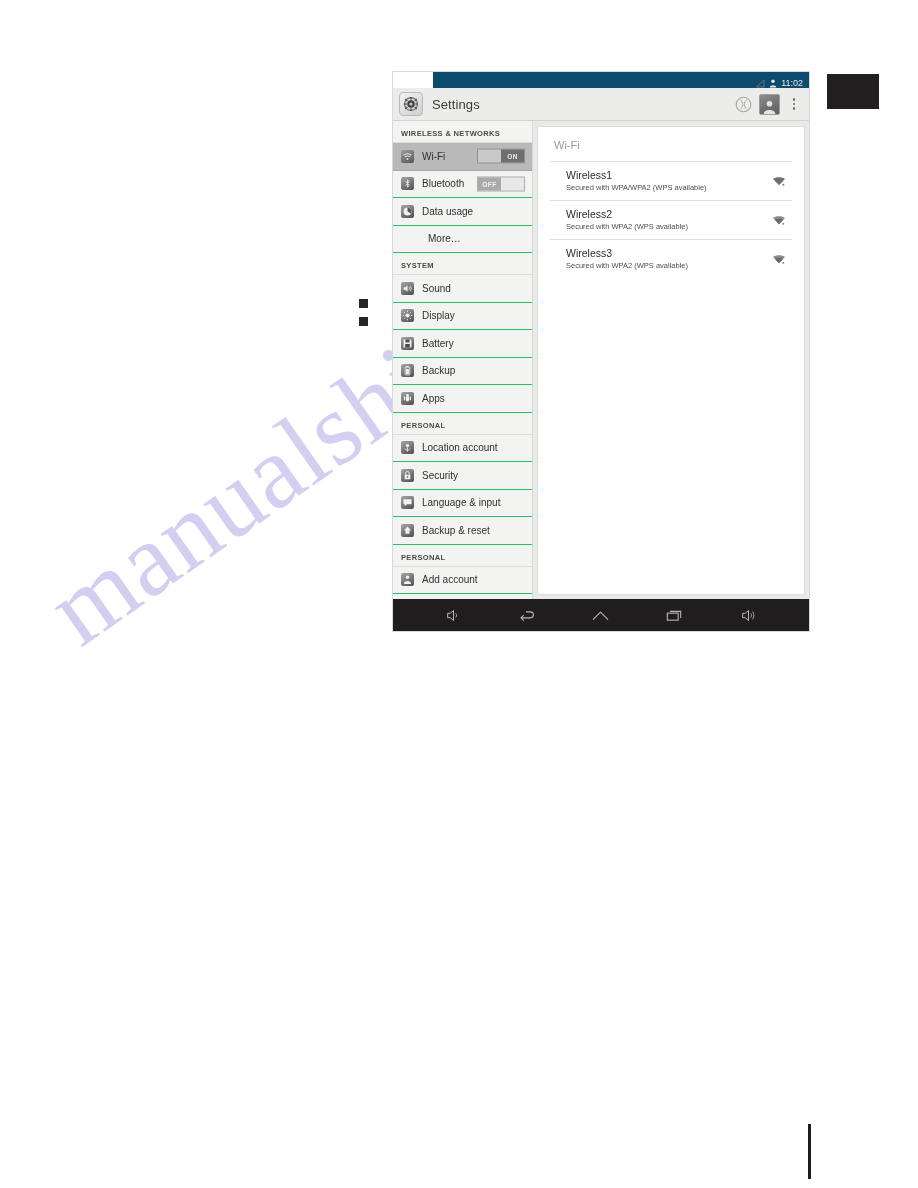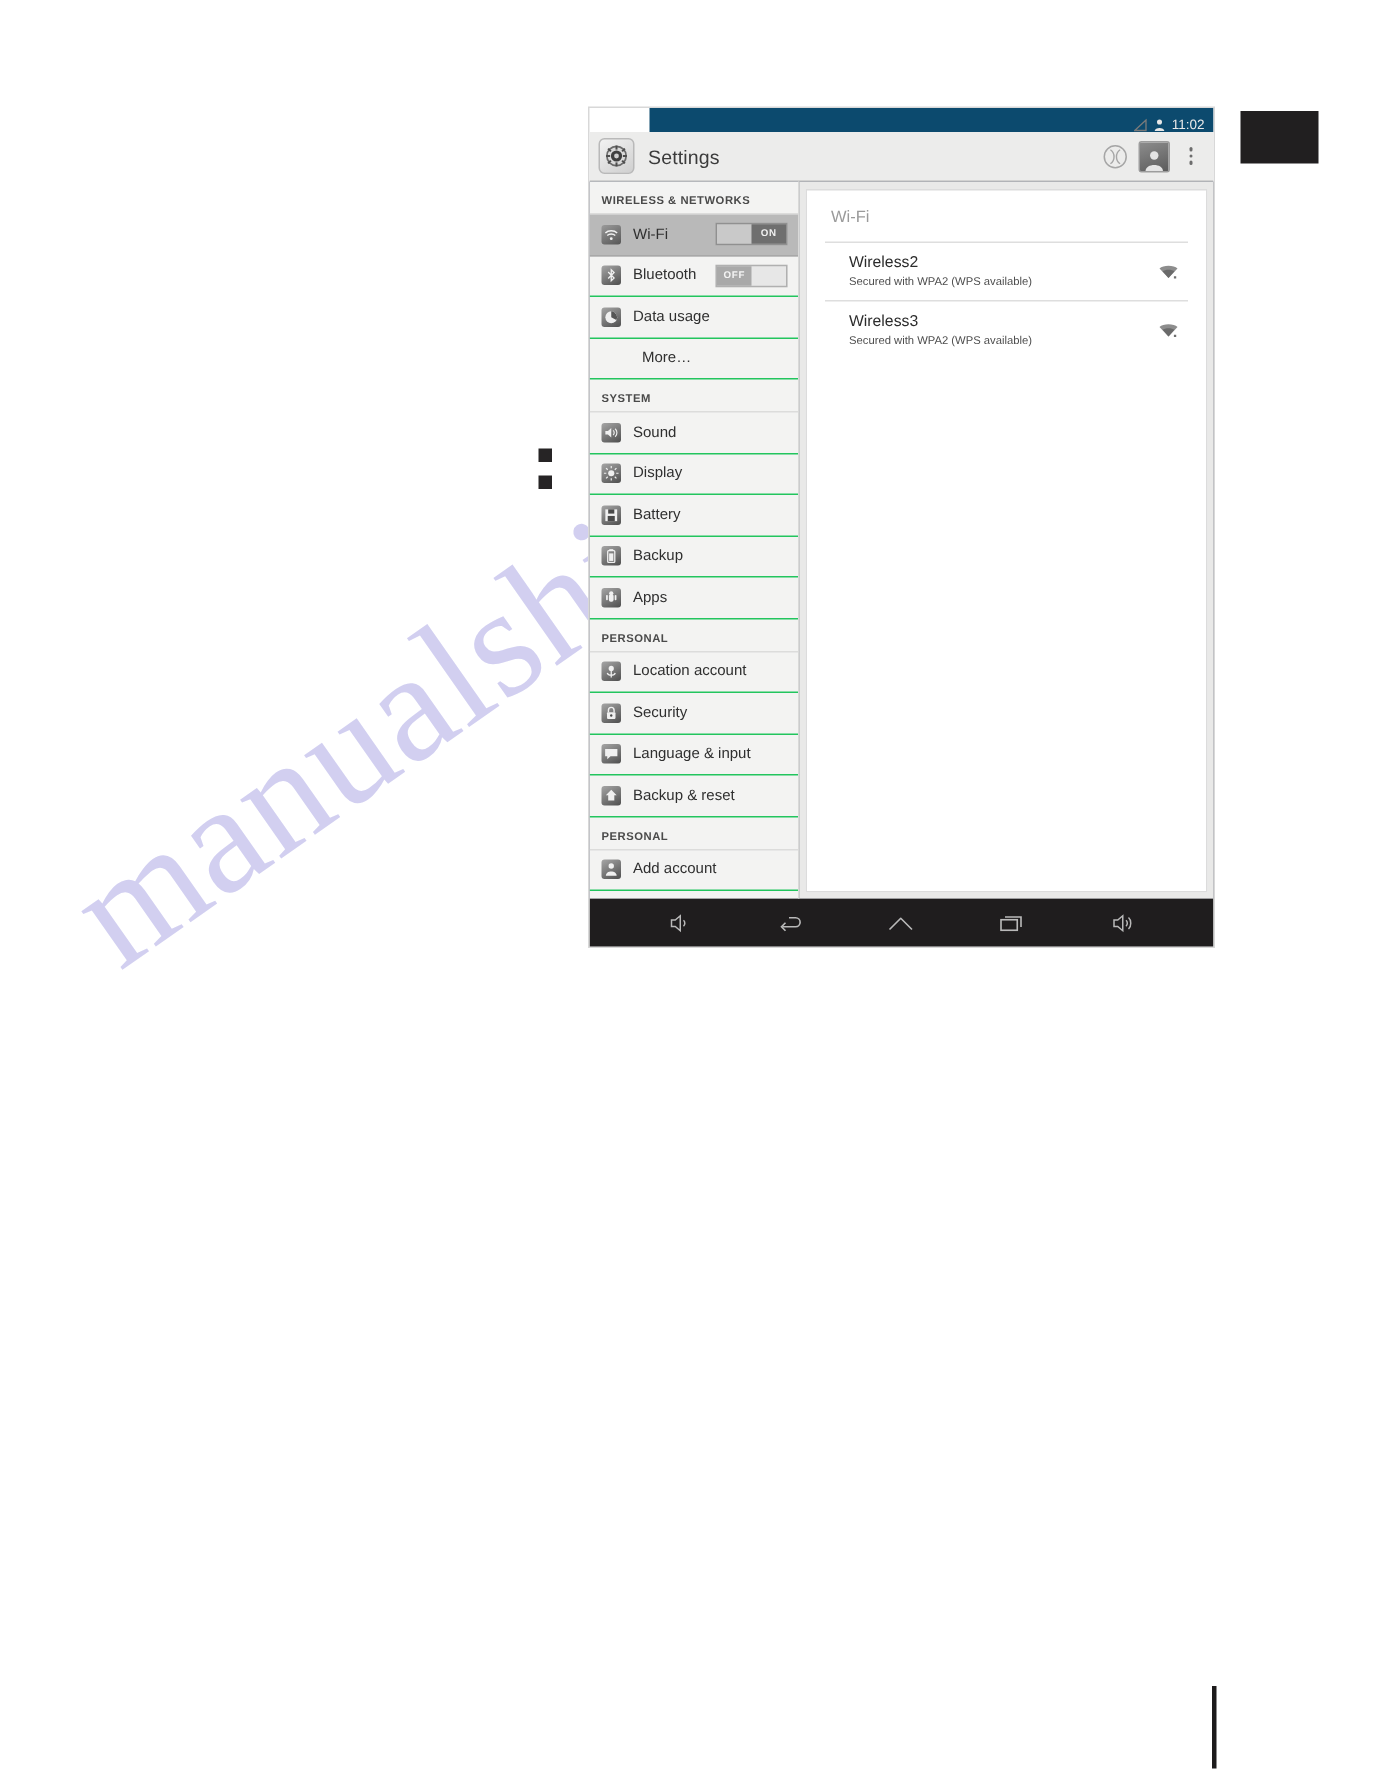--- a/index.html
+++ b/index.html
@@ -430,20 +430,33 @@
           <span class="s-label">Add account</span>
         </div>
 
         <div class="sec-head">SYSTEM</div>
       </div>
 
       <div class="content">
         <div class="panel">
           <div class="panel-title">Wi-Fi</div>
 
+          <div class="wifi-row">
+            <span class="wifi-texts">
+              <span class="wifi-name" style="display:block">Wireless1</span>
+              <span class="wifi-sub" style="display:block">Secured with WPA/WPA2 (WPS available)</span>
+            </span>
+            <span class="wifi-sig">
+              <svg width="14" height="12" viewBox="0 0 16 14">
+                  <path d="M1 4.6 C3.8 1.9 12.2 1.9 15 4.6 L8 12 Z" fill="#6f6f6f"></path>
+                  <path d="M11.6 10 h2.6 v2.6 h-2.6 Z" fill="#fff"></path>
+                  <path d="M12.2 10.6 h1.8 v1.8 h-1.8 Z" fill="#6f6f6f"></path>
+                </svg>
+            </span>
+          </div>
 
           <div class="wifi-row">
             <span class="wifi-texts">
               <span class="wifi-name" style="display:block">Wireless2</span>
               <span class="wifi-sub" style="display:block">Secured with WPA2 (WPS available)</span>
             </span>
             <span class="wifi-sig">
               <svg width="14" height="12" viewBox="0 0 16 14">
                   <path d="M1 4.6 C3.8 1.9 12.2 1.9 15 4.6 L8 12 Z" fill="#8d8d8d"></path>
                   <path d="M3.4 6.9 C5.2 5.2 10.8 5.2 12.6 6.9 L8 12 Z" fill="#6a6a6a"></path>

